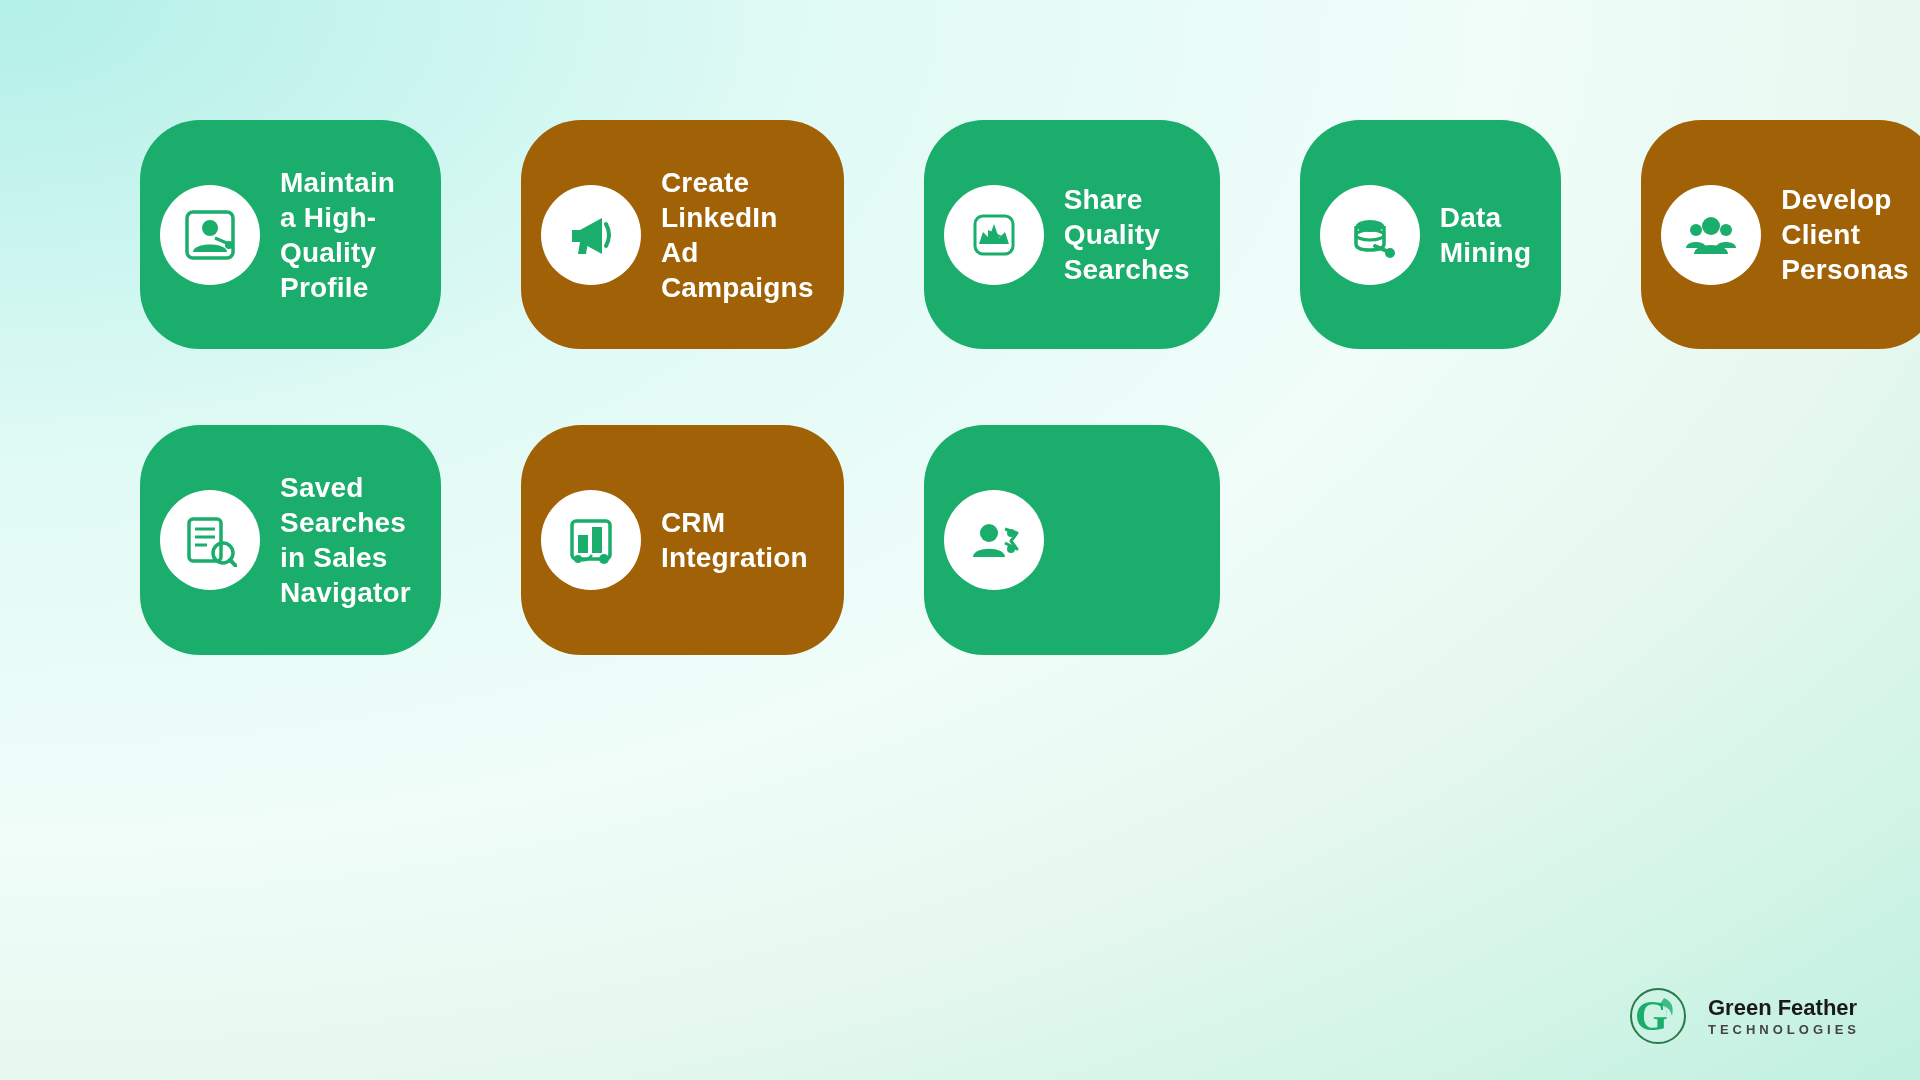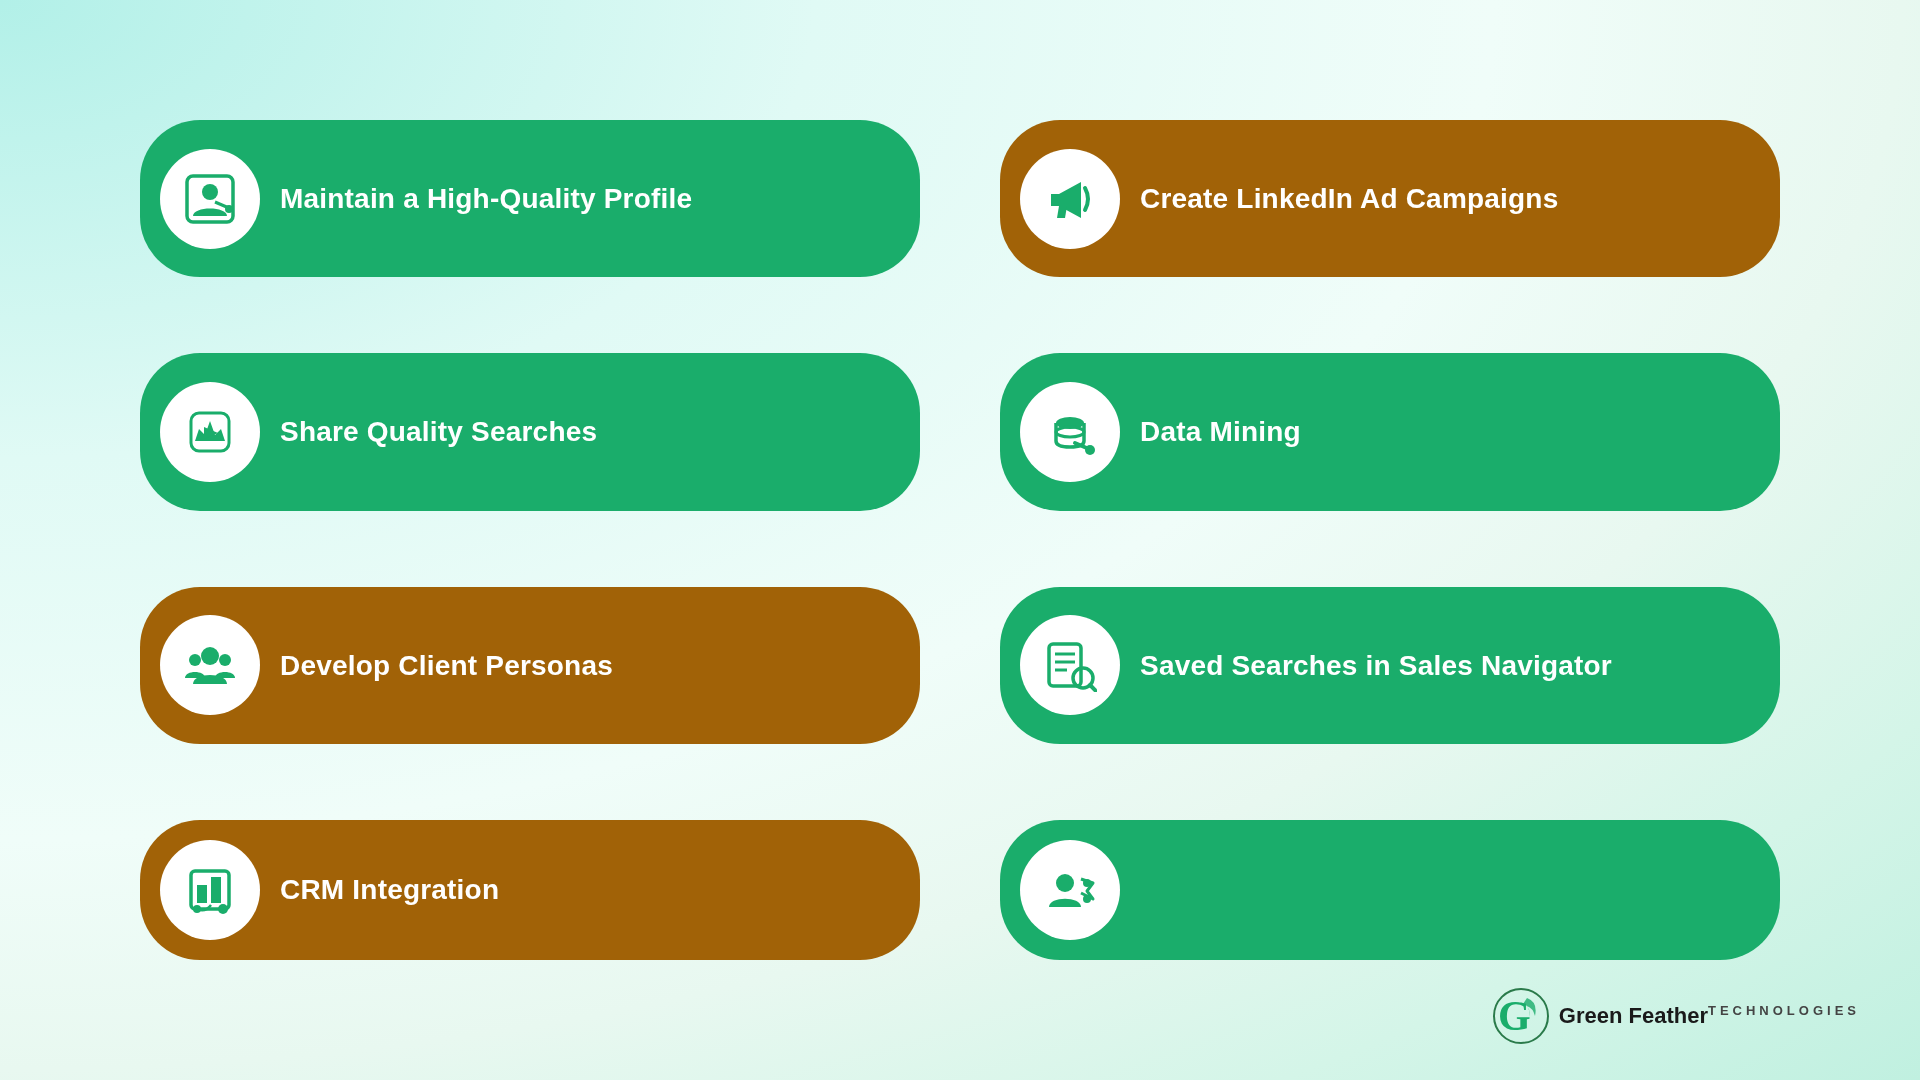--- a/index.html
+++ b/index.html
@@ -16,21 +16,21 @@
       width: 1920px;
       height: 1080px;
       position: relative;
       display: flex;
       align-items: center;
       justify-content: center;
     }
 
     .grid {
       display: grid;
-      grid-template-columns: repeat(2, 1fr);
+      grid-template-columns: repeat(5, 1fr);
       grid-template-rows: repeat(3, 1fr);
       gap: 76px 80px;
       padding: 120px 140px;
       width: 100%;
       height: 100%;
     }
 
     .card {
       background-color: #1aad6b;
       border-radius: 60px;
@@ -77,21 +77,22 @@
       gap: 10px;
     }
 
     .logo-icon {
       width: 56px;
       height: 56px;
     }
 
     .logo-text {
       display: flex;
-      flex-direction: row;
+      flex-direction: column;
+      margin-left: 12px;
     }
 
     .logo-name {
       font-size: 22px;
       font-weight: 700;
       color: #1a1a1a;
       line-height: 1.2;
     }
 
     .logo-sub {

